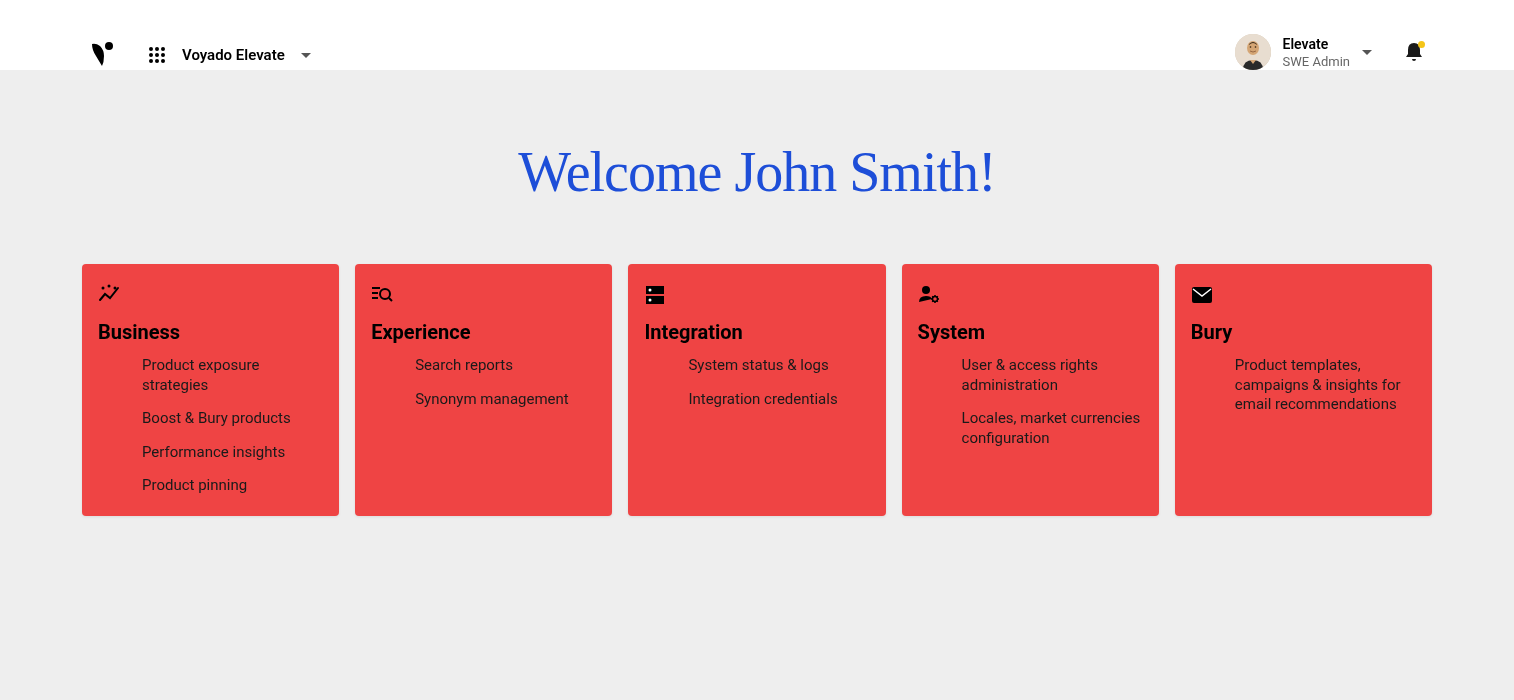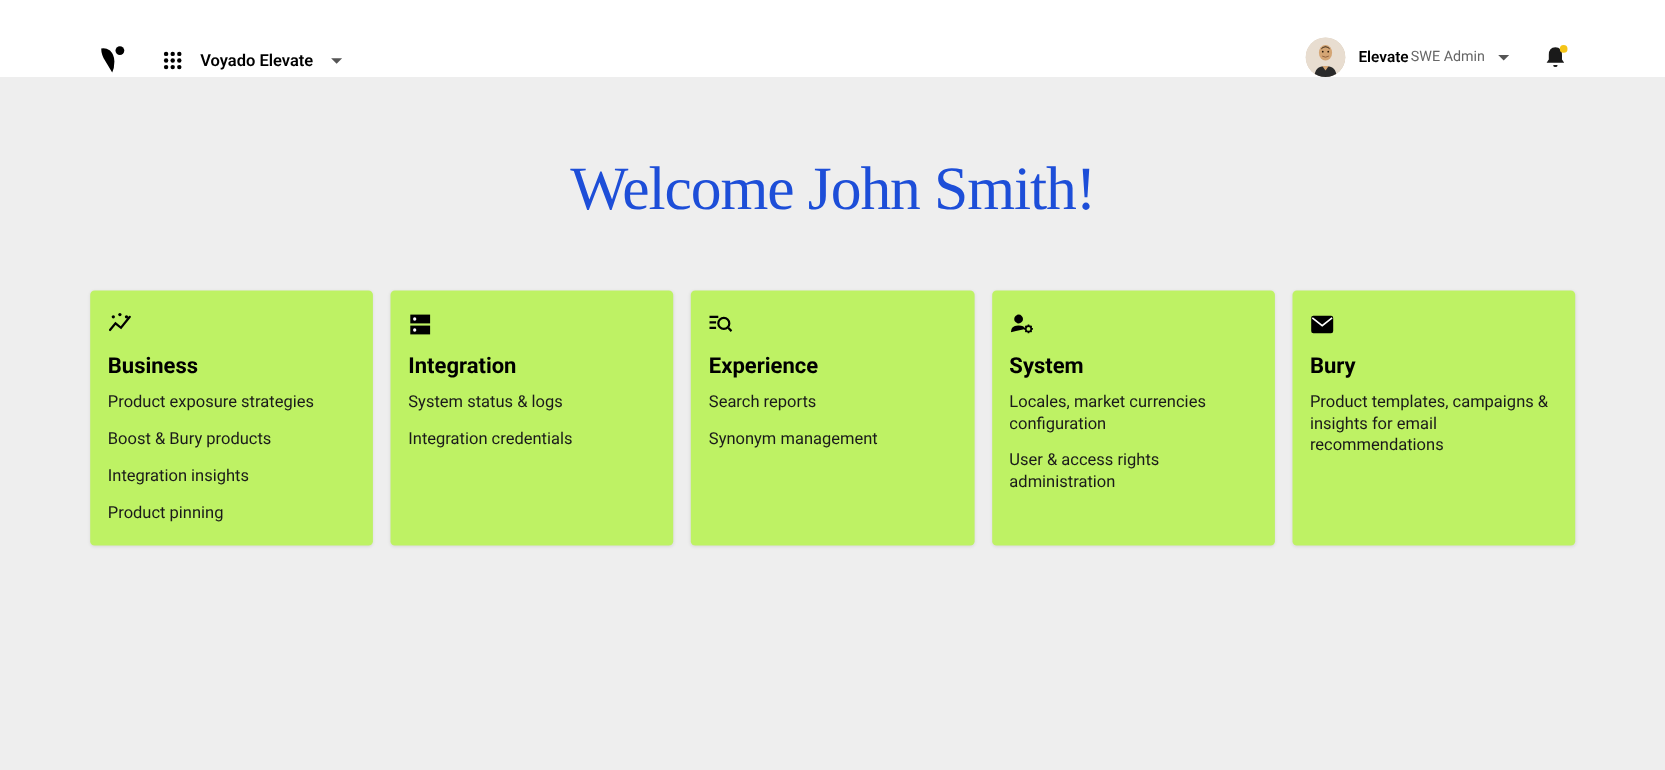--- a/index.html
+++ b/index.html
@@ -65,21 +65,21 @@
       height: 36px;
       border-radius: 50%;
       background: linear-gradient(135deg, #e0d5c5 0%, #c9b99f 100%);
       display: flex;
       align-items: center;
       justify-content: center;
       overflow: hidden;
     }
     .account-info {
       display: flex;
-      flex-direction: row;
+      flex-direction: column;
       gap: 2px;
     }
     .account-name {
       font-size: 14px;
       font-weight: 600;
       color: #000;
     }
     .account-sub {
       font-size: 13px;
       color: #666;
@@ -113,21 +113,21 @@
       margin-bottom: 60px;
       letter-spacing: -1px;
       font-family: Georgia, 'Times New Roman', serif;
     }
     .cards {
       display: grid;
       grid-template-columns: repeat(5, 1fr);
       gap: 16px;
     }
     .card {
-      background: #bef264;
+      background: #ef4444;
       border-radius: 4px;
       padding: 20px 16px;
       cursor: pointer;
       box-shadow: 0 1px 3px rgba(0,0,0,0.08);
       min-height: 224px;
     }
     .card-icon {
       width: 22px;
       height: 22px;
       margin-bottom: 14px;
@@ -143,20 +143,21 @@
     }
     .card-items {
       display: flex;
       flex-direction: column;
       gap: 14px;
     }
     .card-item {
       font-size: 15px;
       color: #1a1a1a;
       line-height: 1.3;
+      margin-left: 44px;
     }
     .chevron-down {
       width: 0;
       height: 0;
       border-left: 5px solid transparent;
       border-right: 5px solid transparent;
       border-top: 5px solid #555;
     }
   </style>
 </head>
@@ -226,55 +227,55 @@
           <path d="M 2 16 L 7 10 L 12 14 L 20 4" stroke="#000" stroke-width="2" fill="none" stroke-linecap="round"></path>
           <circle cx="5" cy="4" r="1.5" fill="#000"></circle>
           <circle cx="11" cy="2" r="1.5" fill="#000"></circle>
           <circle cx="17" cy="4" r="1.5" fill="#000"></circle>
         </svg>
       </div>
       <h2 class="card-title">Business</h2>
       <div class="card-items">
         <div class="card-item">Product exposure strategies</div>
         <div class="card-item">Boost &amp; Bury products</div>
-        <div class="card-item">Integration insights</div>
+        <div class="card-item">Performance insights</div>
         <div class="card-item">Product pinning</div>
-      </div>
-    </div>
-
-    <div class="card">
-      <div class="card-icon">
-        <svg width="22" height="22" viewBox="0 0 22 22">
-          <rect x="2" y="2" width="18" height="8" fill="#000"></rect>
-          <rect x="2" y="12" width="18" height="8" fill="#000"></rect>
-          <circle cx="6" cy="6" r="1.5" fill="#fff"></circle>
-          <circle cx="6" cy="16" r="1.5" fill="#fff"></circle>
-        </svg>
-      </div>
-      <h2 class="card-title">Integration</h2>
-      <div class="card-items">
-        <div class="card-item">System status &amp; logs</div>
-        <div class="card-item">Integration credentials</div>
       </div>
     </div>
 
     <div class="card">
       <div class="card-icon">
         <svg width="22" height="22" viewBox="0 0 22 22">
           <line x1="1" y1="4" x2="9" y2="4" stroke="#000" stroke-width="2"></line>
           <line x1="1" y1="9" x2="7" y2="9" stroke="#000" stroke-width="2"></line>
           <line x1="1" y1="14" x2="7" y2="14" stroke="#000" stroke-width="2"></line>
           <circle cx="14" cy="10" r="5" stroke="#000" stroke-width="2" fill="none"></circle>
           <line x1="18" y1="14" x2="21" y2="17" stroke="#000" stroke-width="2"></line>
         </svg>
       </div>
       <h2 class="card-title">Experience</h2>
       <div class="card-items">
         <div class="card-item">Search reports</div>
         <div class="card-item">Synonym management</div>
+      </div>
+    </div>
+
+    <div class="card">
+      <div class="card-icon">
+        <svg width="22" height="22" viewBox="0 0 22 22">
+          <rect x="2" y="2" width="18" height="8" fill="#000"></rect>
+          <rect x="2" y="12" width="18" height="8" fill="#000"></rect>
+          <circle cx="6" cy="6" r="1.5" fill="#fff"></circle>
+          <circle cx="6" cy="16" r="1.5" fill="#fff"></circle>
+        </svg>
+      </div>
+      <h2 class="card-title">Integration</h2>
+      <div class="card-items">
+        <div class="card-item">System status &amp; logs</div>
+        <div class="card-item">Integration credentials</div>
       </div>
     </div>
 
     <div class="card">
       <div class="card-icon">
         <svg width="22" height="22" viewBox="0 0 22 22">
           <circle cx="8" cy="6" r="4" fill="#000"></circle>
           <path d="M 1 18 Q 1 12 8 12 Q 13 12 14 15" fill="#000"></path>
           <circle cx="17" cy="15" r="2.5" stroke="#000" stroke-width="1.5" fill="none"></circle>
           <line x1="17" y1="11" x2="17" y2="12.5" stroke="#000" stroke-width="1.5"></line>
@@ -282,22 +283,22 @@
           <line x1="13" y1="15" x2="14.5" y2="15" stroke="#000" stroke-width="1.5"></line>
           <line x1="19.5" y1="15" x2="21" y2="15" stroke="#000" stroke-width="1.5"></line>
           <line x1="14.2" y1="12.2" x2="15.2" y2="13.2" stroke="#000" stroke-width="1.5"></line>
           <line x1="18.8" y1="16.8" x2="19.8" y2="17.8" stroke="#000" stroke-width="1.5"></line>
           <line x1="19.8" y1="12.2" x2="18.8" y2="13.2" stroke="#000" stroke-width="1.5"></line>
           <line x1="15.2" y1="16.8" x2="14.2" y2="17.8" stroke="#000" stroke-width="1.5"></line>
         </svg>
       </div>
       <h2 class="card-title">System</h2>
       <div class="card-items">
+        <div class="card-item">User &amp; access rights administration</div>
         <div class="card-item">Locales, market currencies configuration</div>
-        <div class="card-item">User &amp; access rights administration</div>
       </div>
     </div>
 
     <div class="card">
       <div class="card-icon">
         <svg width="22" height="18" viewBox="0 0 22 18">
           <rect x="1" y="1" width="20" height="16" rx="2" fill="#000"></rect>
           <path d="M 2 3 L 11 10 L 20 3" stroke="#fff" stroke-width="1.5" fill="none"></path>
         </svg>
       </div>

